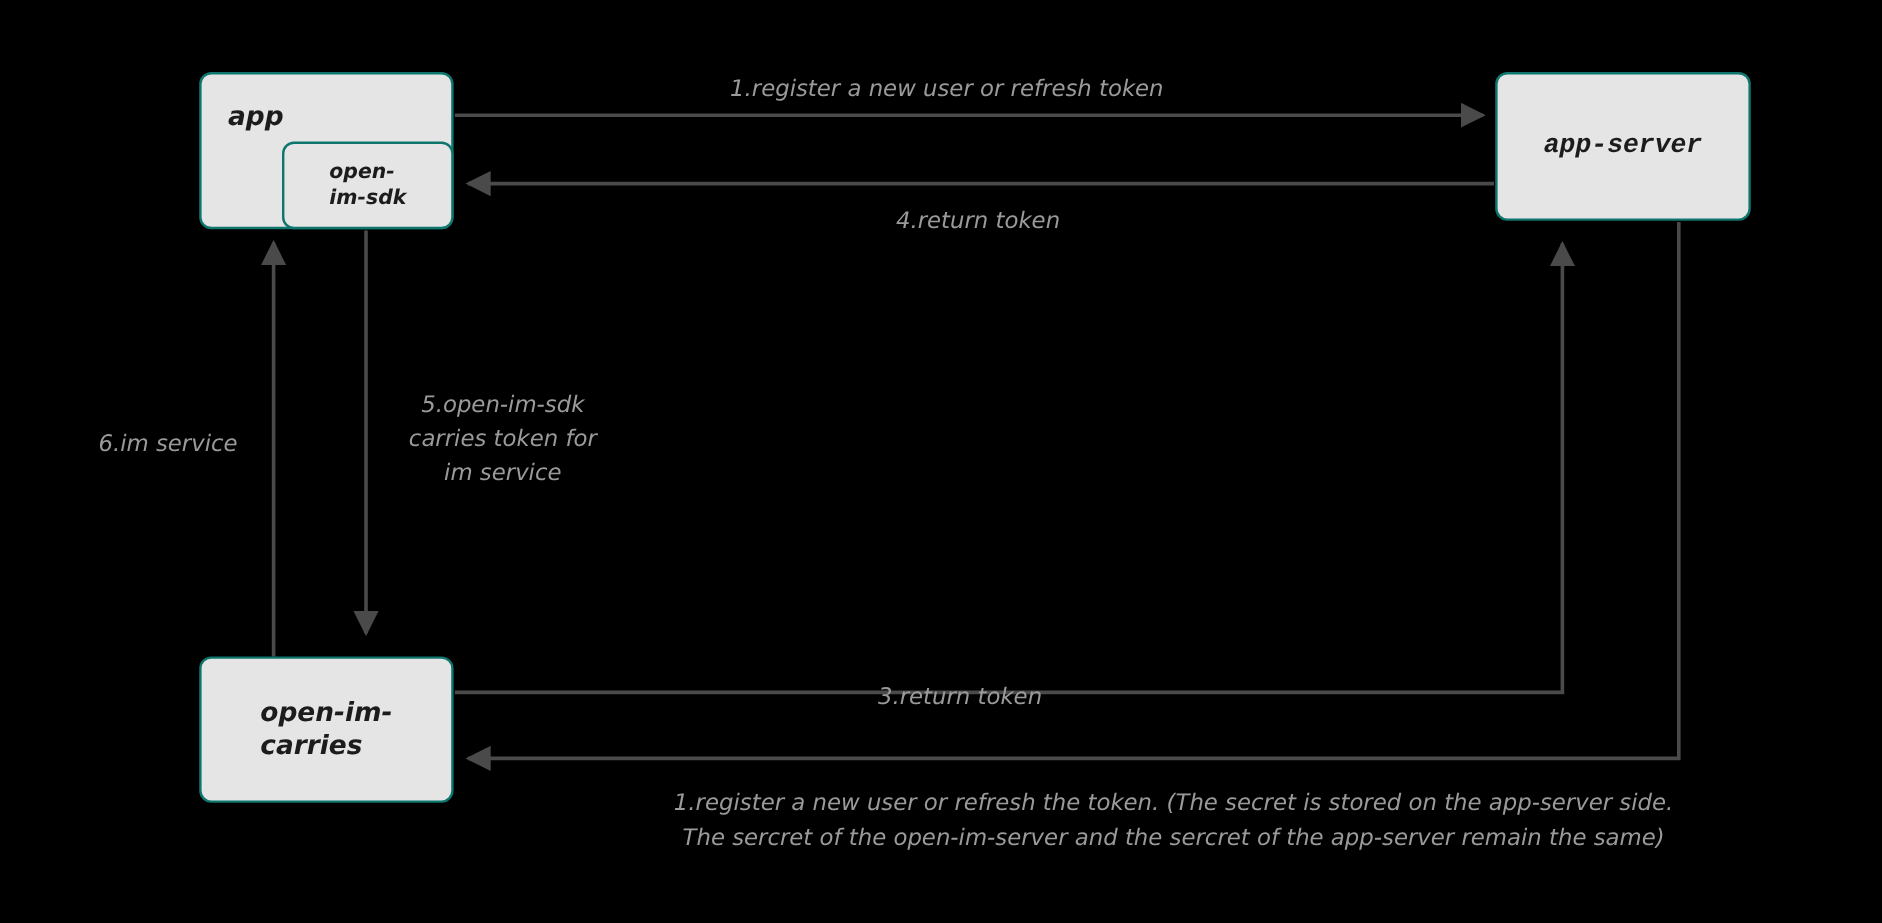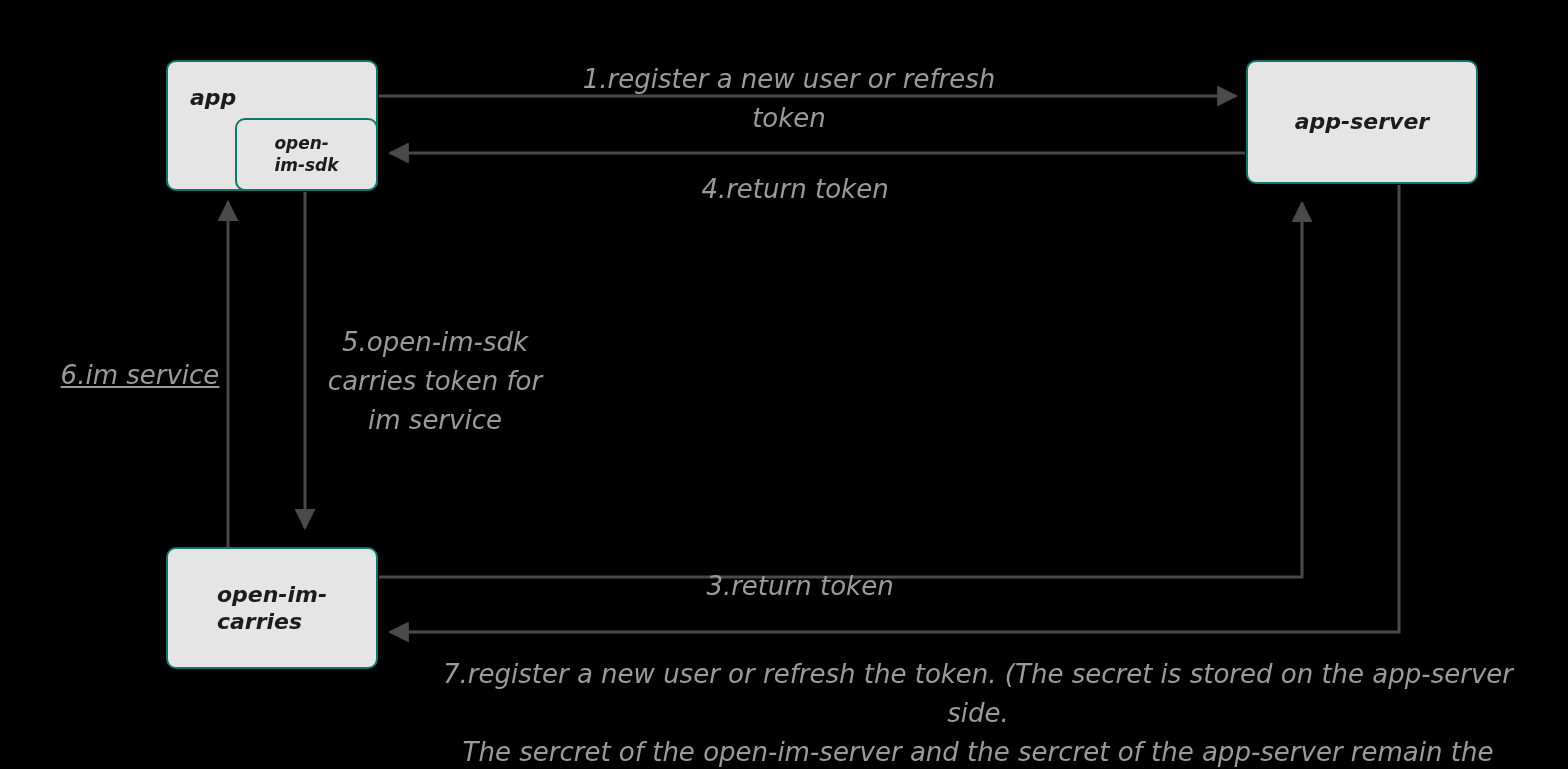--- a/index.html
+++ b/index.html
@@ -44,42 +44,43 @@
     left: 235px;
     top: 118px;
     width: 143px;
     height: 73px;
     font-size: 17px;
     z-index: 3;
   }
   #node-app-server {
     left: 1246px;
     top: 60px;
-    width: 232px;
+    width: 213px;
     height: 124px;
+    font-family: Liberation Mono, monospace;
   }
   #node-im-server {
     left: 166px;
     top: 547px;
     width: 212px;
     height: 122px;
   }
   .edge-label {
     position: absolute;
     color: #9a9a9a;
     font-style: italic;
-    font-size: 26px;
+    font-size: 19px;
     line-height: 1.5;
     text-align: center;
     white-space: pre-line;
   }
   #label-1 { left: 556px; top: 60px; width: 466px; }
-  #label-4 { left: 648px; top: 170px; width: 294px; font-style: italic; }
-  #label-5 { left: 306px; top: 323px; width: 226px; margin-left: 16px; }
-  #label-6 { left: 50px;  top: 356px; width: 180px; text-decoration: underline; }
+  #label-4 { left: 668px; top: 170px; width: 294px; font-style: italic; }
+  #label-5 { left: 306px; top: 323px; width: 226px; }
+  #label-6 { left: 50px;  top: 356px; width: 180px; }
   #label-3 { left: 650px; top: 567px; width: 300px; }
   #label-2 { left: 428px; top: 655px; width: 1100px; text-align: center; }
   svg.wires {
     position: absolute;
     left: 0;
     top: 0;
     width: 1568px;
     height: 769px;
     pointer-events: none;
   }
@@ -132,16 +133,16 @@
 carries</span>
   </div>
 
   <div class="edge-label" id="label-1">1.register a new user or refresh token</div>
   <div class="edge-label" id="label-4">4.return token</div>
   <div class="edge-label" id="label-5">5.open-im-sdk
 carries token for
 im service</div>
   <div class="edge-label" id="label-6">6.im service</div>
   <div class="edge-label" id="label-3">3.return token</div>
-  <div class="edge-label" id="label-2">7.register a new user or refresh the token. (The secret is stored on the app-server side.
+  <div class="edge-label" id="label-2">1.register a new user or refresh the token. (The secret is stored on the app-server side.
 The sercret of the open-im-server and the sercret of the app-server remain the same)</div>
 
 </div>
 
 </body></html>

